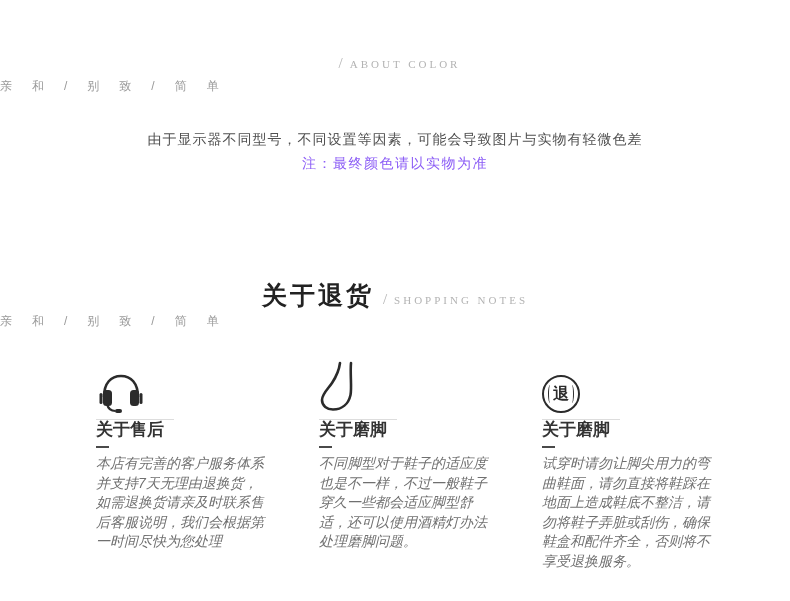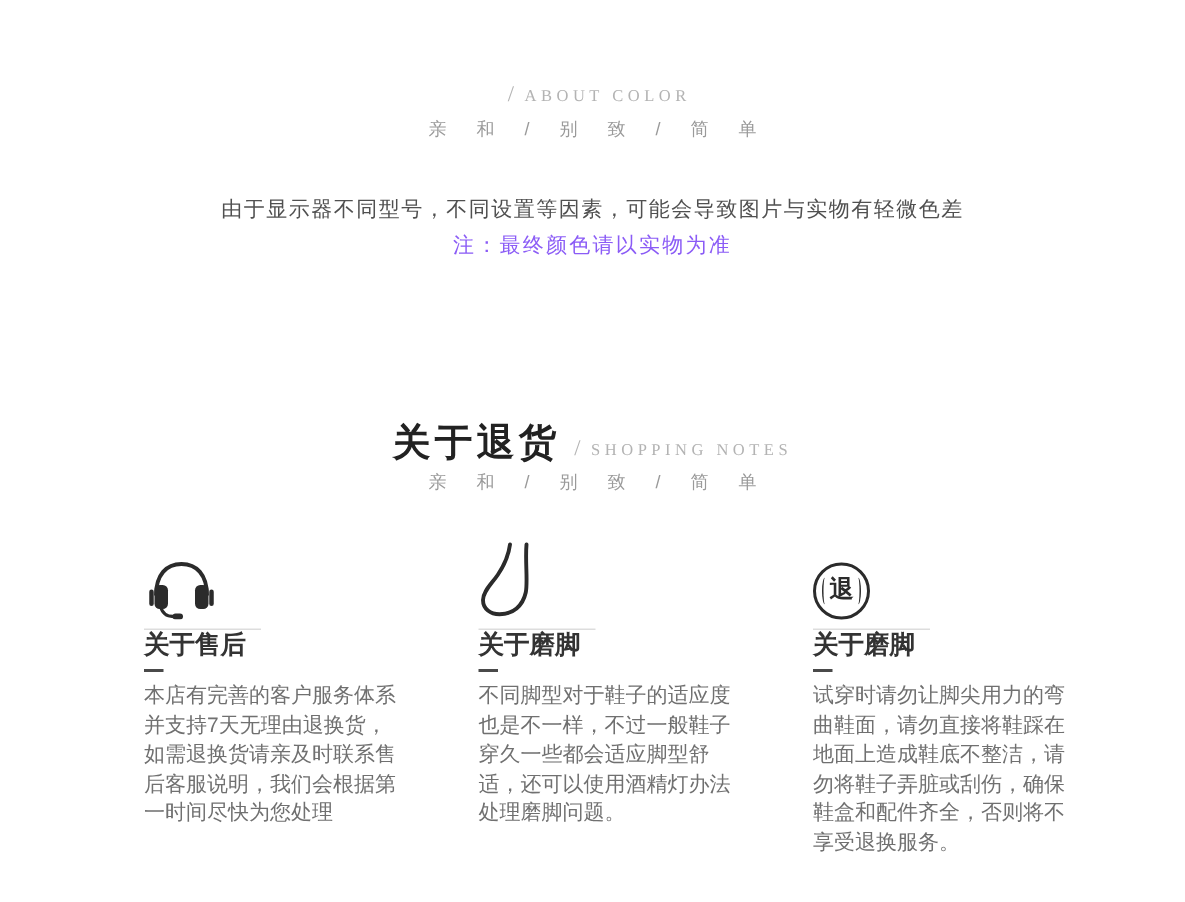--- a/index.html
+++ b/index.html
@@ -22,21 +22,21 @@
   }
   .title-sep {
     font-family:"Liberation Serif","DejaVu Serif",serif;
     color:#b3b3b3; font-size:15px; margin:0 7px 0 9px; line-height:1;
   }
   .title-en {
     font-family:"Liberation Serif","DejaVu Serif",serif;
     font-size:11px; color:#b3b3b3; letter-spacing:3px; line-height:1;
   }
 
-  .tagline-row { display:flex; justify-content:center; margin-top:9px; }
+  .tagline-row { display:flex; justify-content:flex-start; margin-top:9px; }
   .section-notes .tagline-row { margin-top:7px; }
   .tagline {
     font-size:12px; color:#9a9a9a; letter-spacing:20px;
     margin-right:-20px; line-height:1;
   }
 
   .desc {
     text-align:center; font-size:14px; color:#505050;
     letter-spacing:1px; margin-top:40px; line-height:1;
   }
@@ -48,21 +48,21 @@
   
   .columns {
     margin:34px 0 0 96px; width:622px;
     display:flex; gap:53px;
   }
   .col { width:170px; flex:0 0 170px; }
   .icon-box { height:52px; display:flex; align-items:flex-end; }
   .col-divider { border:none; border-top:1px solid #dddddd; width:78px; margin-top:6px; }
   .col-heading { font-size:17px; font-weight:700; color:#333333; line-height:1.2; }
   .col-dash { width:13px; height:2px; background:#4a4a4a; margin-top:6px; }
-  .col-body { font-size:14px; color:#707070; line-height:19.5px; margin-top:6px; }
+  .col-body { font-size:14px; color:#707070; line-height:19.5px; margin-top:6px;font-style:italic; }
 
   
   .return-icon {
     width:38px; height:38px; border:2.5px solid #2b2b2b; border-radius:50%;
     display:flex; align-items:center; justify-content:center;
   }
   .paren { width:4px; height:18px; display:inline-block; }
   .paren-l { border-left:1.5px solid #2b2b2b; border-radius:50%; margin-right:1px; }
   .paren-r { border-right:1.5px solid #2b2b2b; border-radius:50%; margin-left:1px; }
   .stamp-char { font-size:16px; font-weight:600; color:#2b2b2b; line-height:1; }

